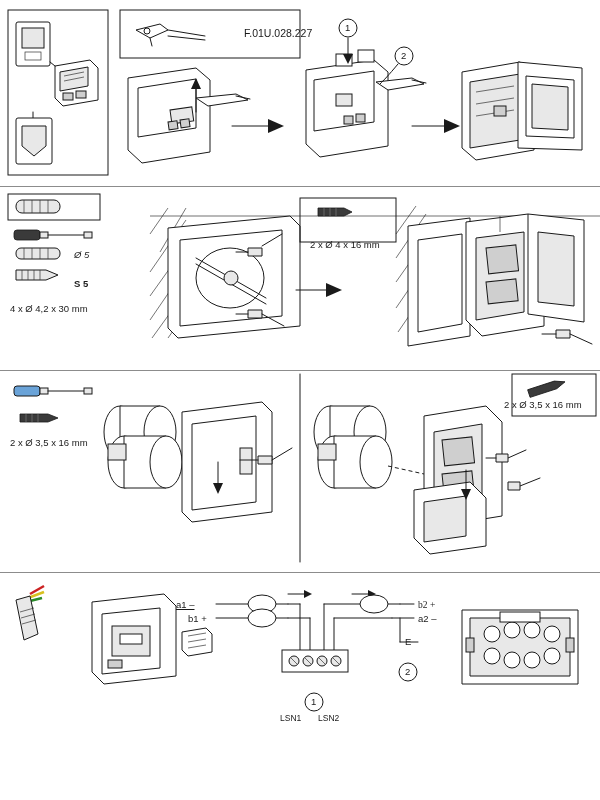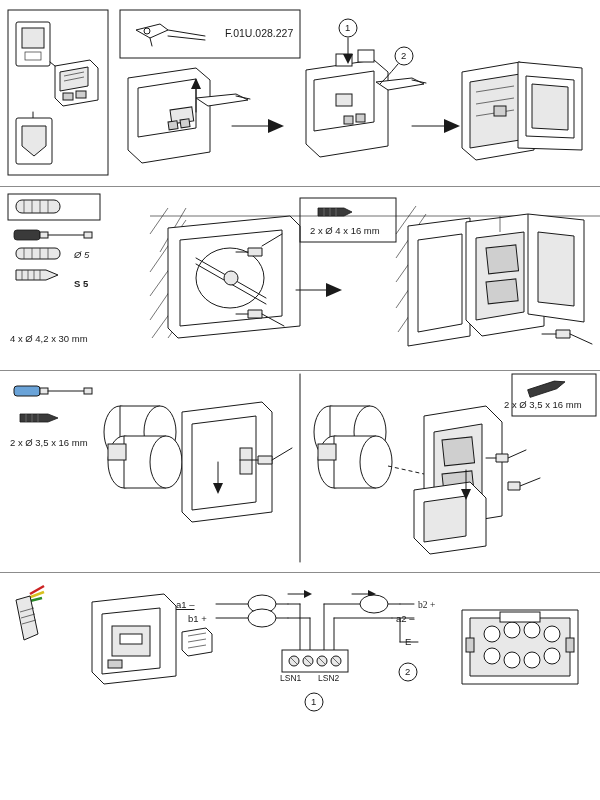--- a/index.html
+++ b/index.html
@@ -22,22 +22,22 @@
   }
   .abs { position: absolute; }
   .lbl {
     position: absolute;
     font-family: "Liberation Sans", sans-serif;
     font-size: 9.5px;
     color: #1a1a1a;
     white-space: nowrap;
     line-height: 1.1;
   }
-  .lbl.sm { font-size: 8.5px; }
-  .lbl.md { font-size: 10.5px; }
+  .lbl.sm { font-size: 8.5px; margin-top: 40px; }
+  .lbl.md { font-size: 10.5px; margin-left: 19px; }
   .lbl.bold { font-weight: bold; }
   svg { display: block; }
   .ln { fill: none; stroke: #1a1a1a; stroke-width: 1; stroke-linejoin: round; stroke-linecap: round; }
   .ln-thin { fill: none; stroke: #333; stroke-width: 0.7; }
   .ln-d { fill: none; stroke: #1a1a1a; stroke-width: 1; stroke-dasharray: 4 3; }
   .fillw { fill: #ffffff; stroke: #1a1a1a; stroke-width: 1; }
   .fillg { fill: #e8e8e8; stroke: #1a1a1a; stroke-width: 1; }
   .fillgd { fill: #cfcfcf; stroke: #1a1a1a; stroke-width: 1; }
   .fillk { fill: #3a3a3a; stroke: #1a1a1a; stroke-width: 0.8; }
   .arrowfill { fill: #1a1a1a; }
@@ -257,22 +257,22 @@
       <g>
         <polygon class="fillg" points="570,144 570,152 556,152 556,144"></polygon>
         <line class="ln" x1="556" y1="148" x2="542" y2="148"></line>
         <line class="ln" x1="570" y1="148" x2="592" y2="158"></line>
       </g>
     </g>
   </svg>
 
   <div class="lbl" style="left:74px; top:250px;font-style:italic;">Ø 5</div>
   <div class="lbl bold" style="left:74px; top:279px;">S 5</div>
-  <div class="lbl" style="left:10px; top:334px;">4 x  Ø 4,2 x 30 mm</div>
-  <div class="lbl" style="left:310px; top:226px;">2 x  Ø 4 x 16 mm</div>
+  <div class="lbl" style="left:10px; top:304px;">4 x  Ø 4,2 x 30 mm</div>
+  <div class="lbl" style="left:310px; top:240px;">2 x  Ø 4 x 16 mm</div>
 
   <svg class="abs" style="left:0px; top:370px;" width="600" height="196">
     <line class="ln" x1="0" y1="0" x2="600" y2="0" stroke-width="0.6"></line>
     <line class="ln" x1="300" y1="4" x2="300" y2="192" stroke-width="0.6"></line>
 
     <g>
       <rect x="14" y="16" width="26" height="10" rx="3" fill="#6aa3d8" stroke="#1a1a1a"></rect>
       <rect class="fillg" x="40" y="18" width="8" height="6"></rect>
       <line class="ln" x1="48" y1="21" x2="86" y2="21"></line>
       <rect class="fillg" x="84" y="18" width="8" height="6"></rect>
@@ -444,20 +444,20 @@
       <rect class="fillgd" x="466" y="66" width="8" height="14"></rect>
       <rect class="fillgd" x="566" y="66" width="8" height="14"></rect>
 
       <circle class="fillw" cx="408" cy="100" r="9"></circle>
     </g>
   </svg>
 
   <div class="lbl" style="left:176px; top:600px;text-decoration:underline;">a1 –</div>
   <div class="lbl" style="left:188px; top:614px;">b1 +</div>
   <div class="lbl" style="left:418px; top:600px;font-family:Liberation Serif, serif;">b2 +</div>
-  <div class="lbl" style="left:396px; top:614px;">a2 –</div>
+  <div class="lbl" style="left:418px; top:614px;">a2 –</div>
   <div class="lbl" style="left:405px; top:637px;">E</div>
   <div class="lbl sm" style="left:280px; top:674px;">LSN1</div>
   <div class="lbl sm" style="left:318px; top:674px;">LSN2</div>
   <div class="lbl" style="left:311px; top:697px;">1</div>
   <div class="lbl" style="left:405px; top:667px;">2</div>
 
 </div>
 
 </body></html>

